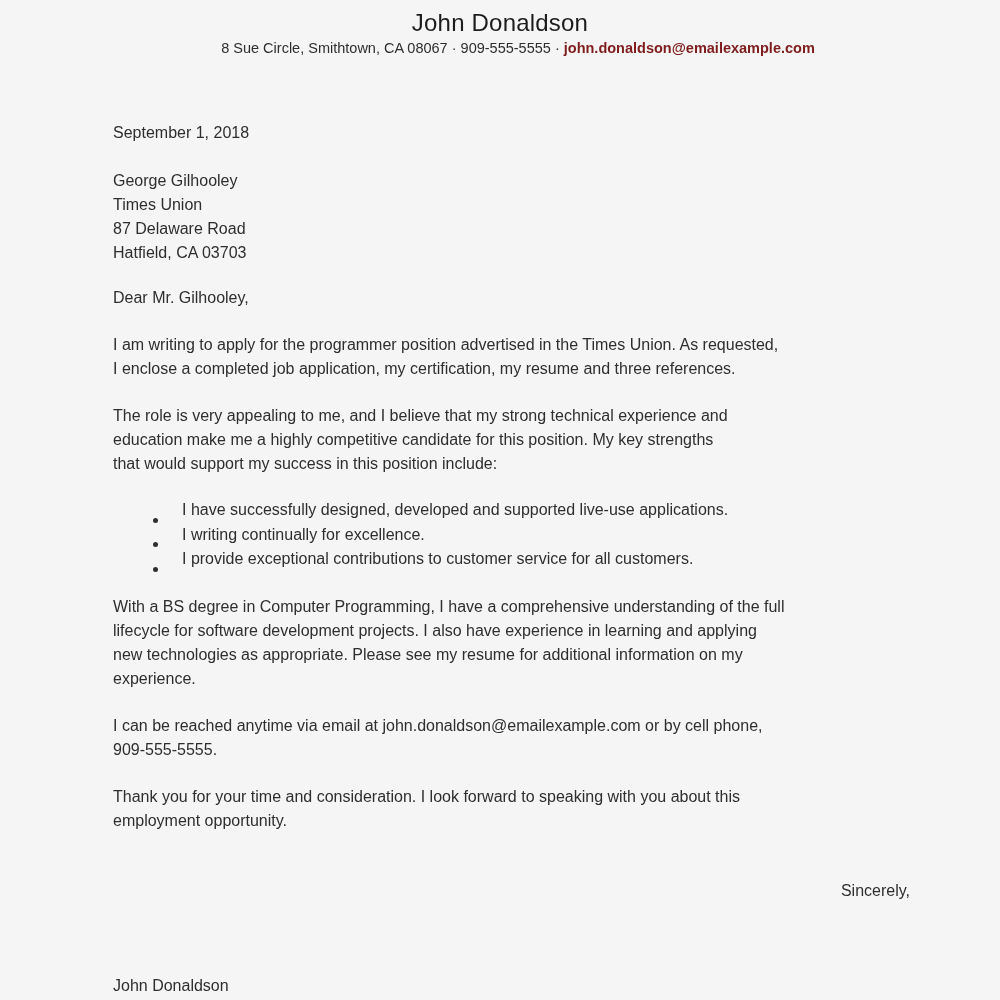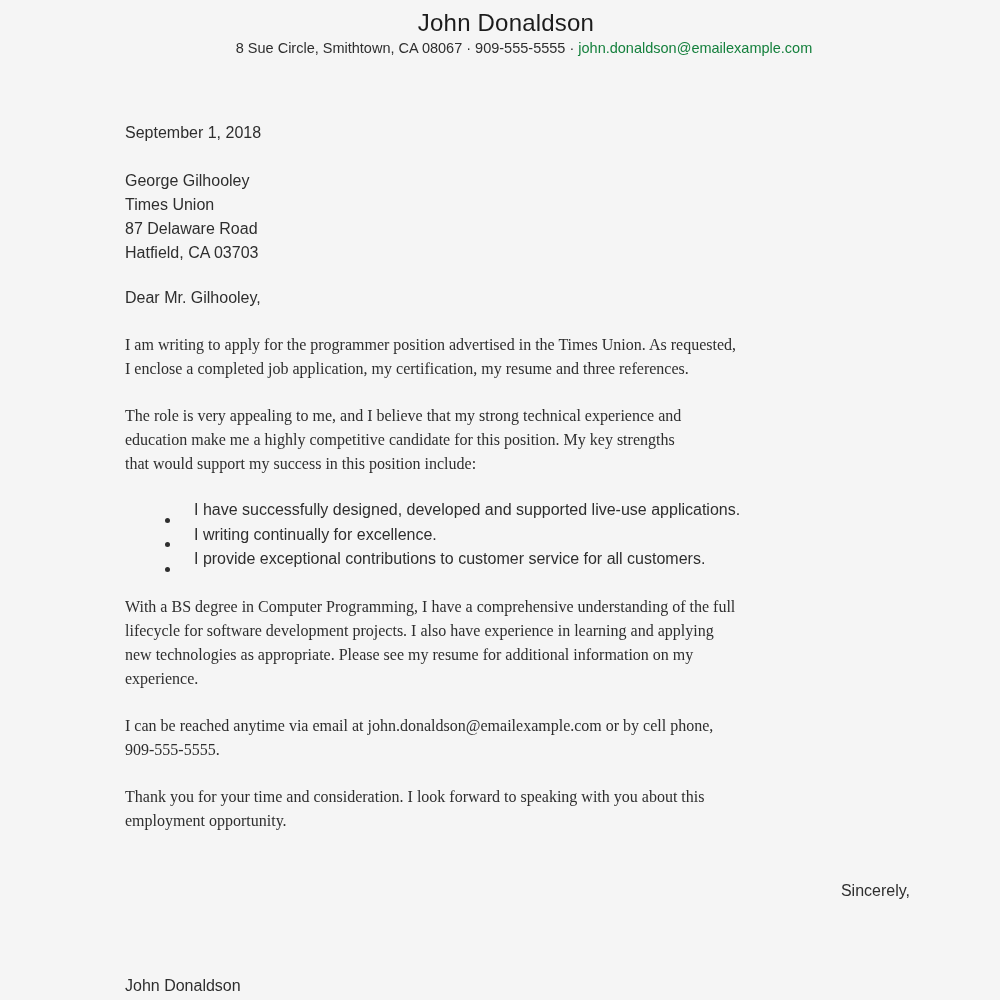--- a/index.html
+++ b/index.html
@@ -13,21 +13,20 @@
   body {
     font-family: "Liberation Sans", "DejaVu Sans", sans-serif;
     background: #f5f5f5;
     color: #2e2e2e;
   }
 
   .page {
     width: 1000px;
     height: 1000px;
     position: relative;
-    padding-left: 12px;
   }
 
   
   .letterhead {
     padding-top: 8px;
     text-align: center;
   }
 
   .sender-name {
     font-size: 24px;
@@ -39,30 +38,30 @@
 
   .contact-line {
     margin-top: 1px;
     font-size: 14.5px;
     line-height: 19px;
     color: #2e2e2e;
   }
 
   .contact-bold { font-weight: 400; margin-left: 36px; }
   .contact-sep  { font-weight: 400; white-space: pre; }
-  .contact-email{ font-weight: 400; color: #15803d; }
+  .contact-email{ font-weight: 700; color: #7f1d1d; }
 
   
   .letter-body {
     margin: 0 90px 0 113px;
     font-size: 16px;
     line-height: 24px;
   }
 
-  .pre-lines { white-space: pre-line; font-family: Liberation Serif, serif; }
+  .pre-lines { white-space: pre-line; }
 
   .date       { margin-top: 63px; }
   .recipient  { margin-top: 24px; }
   .salutation { margin-top: 21px; }
   .para       { margin-top: 23px; }
 
   .bullets {
     margin-top: 22px;
     list-style: none;
   }

